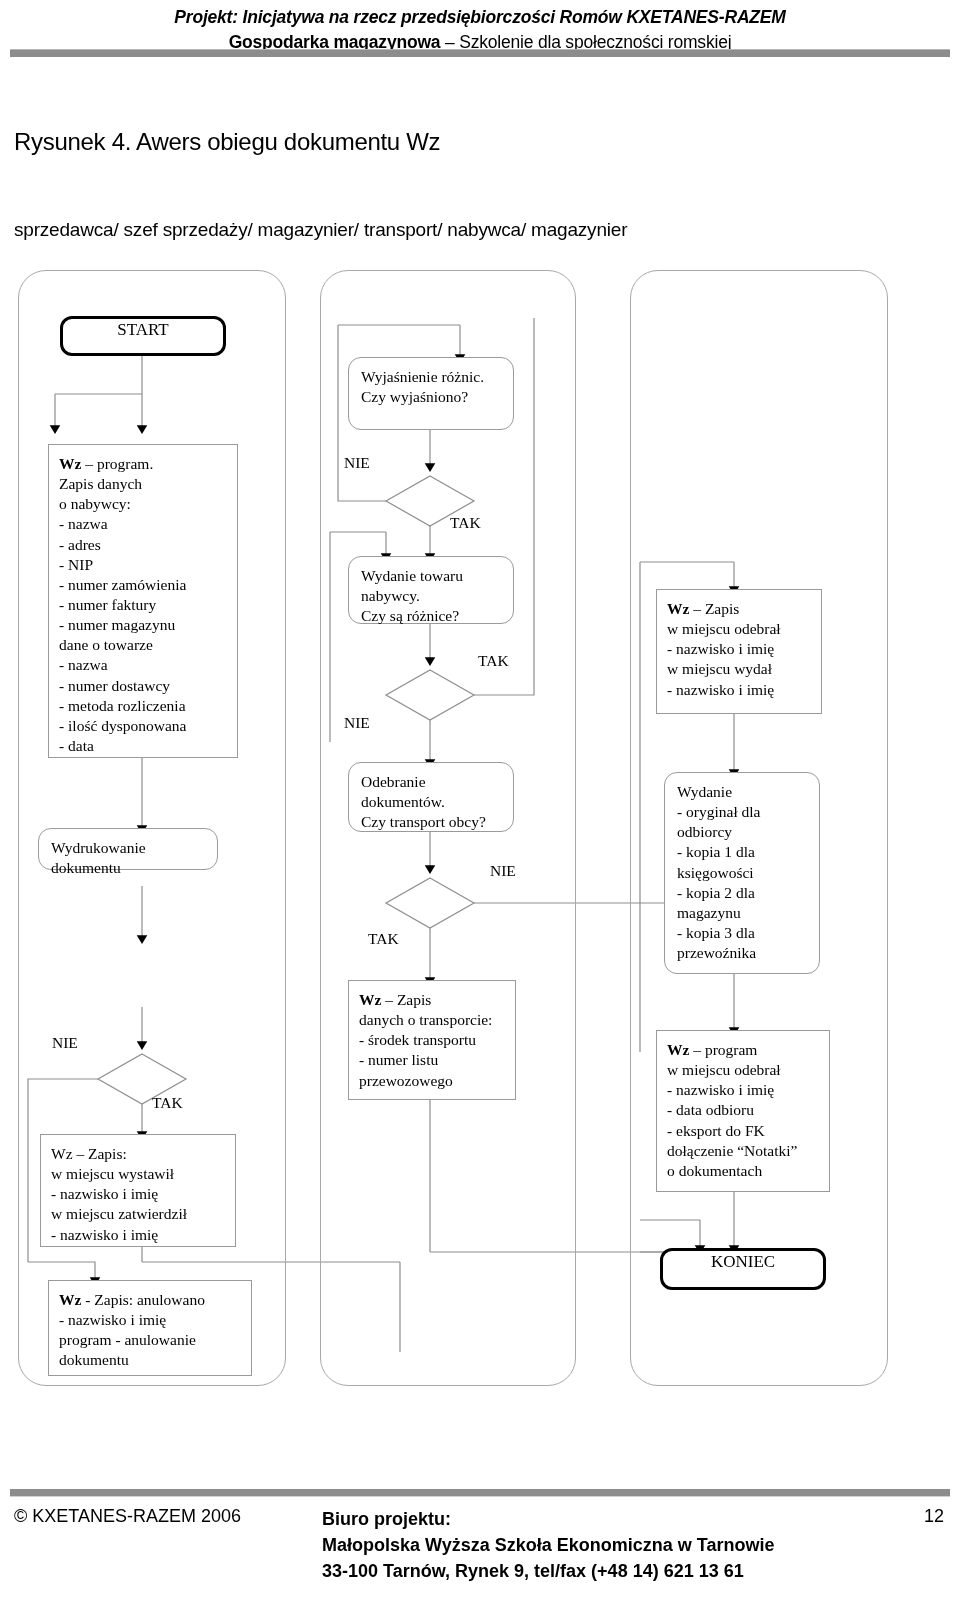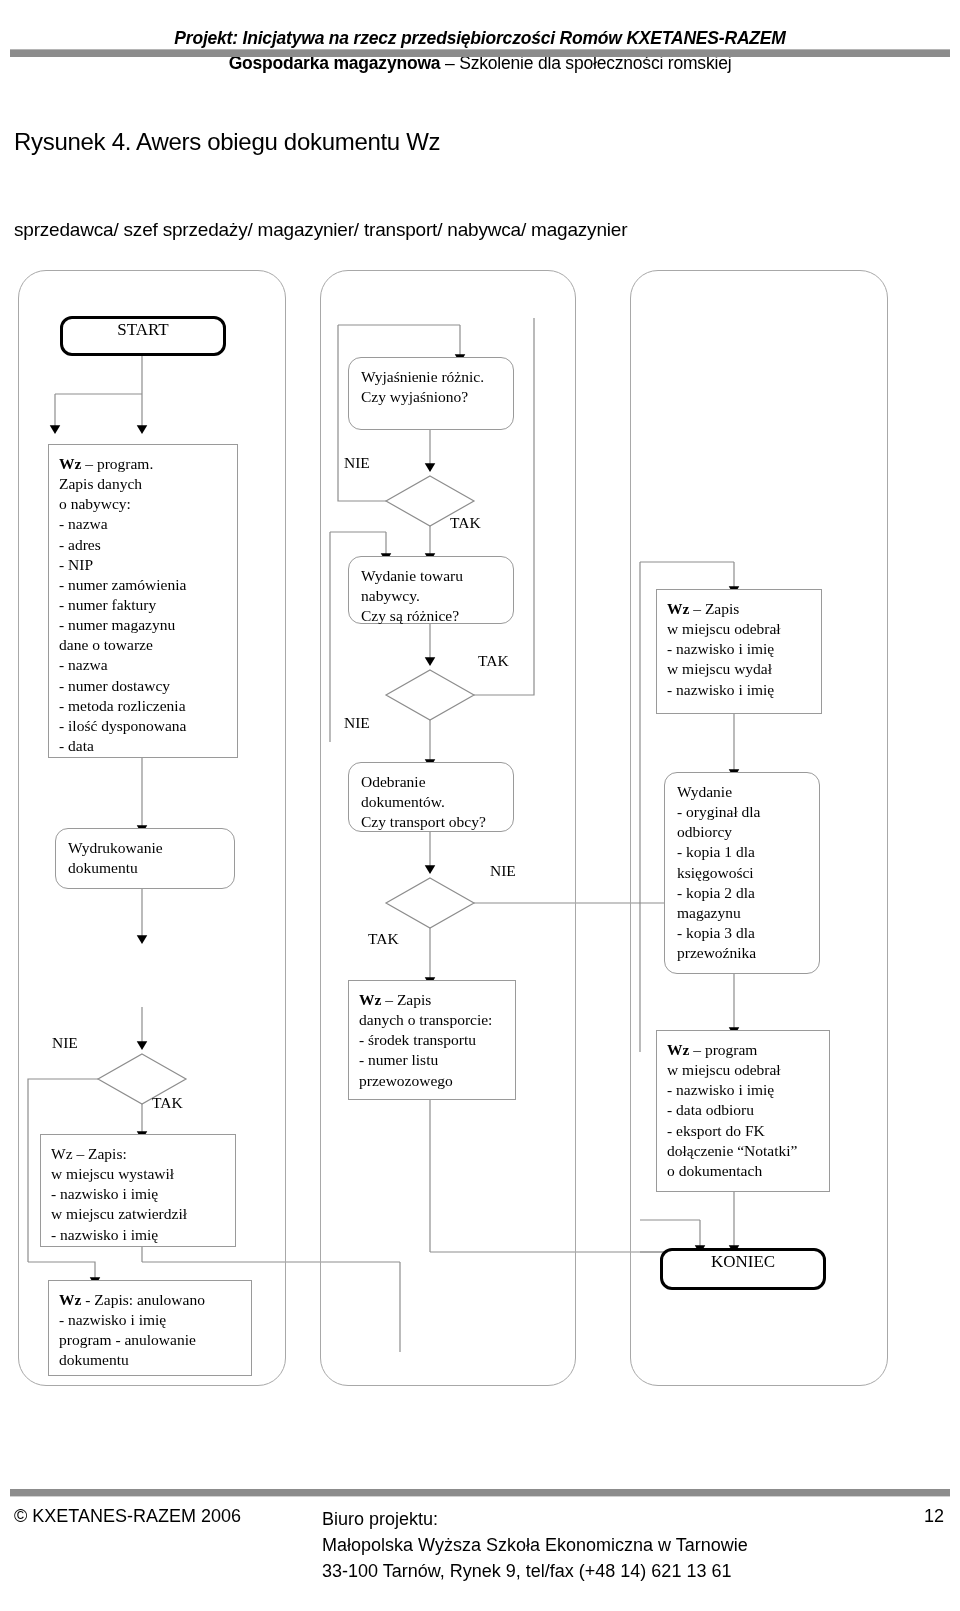--- a/index.html
+++ b/index.html
@@ -14,21 +14,20 @@
   
   #header{ position:absolute; left:0; top:0; width:960px; }
   .hdr-line1{
     text-align:center;
     font-family:"Liberation Sans", sans-serif;
     font-style:italic;
     font-weight:bold;
     font-size:17.5px;
     letter-spacing:-0.2px;
     padding-top:7px;
-    margin-top:21px;
   }
   .hdr-line2{
     text-align:center;
     font-family:"Liberation Sans", sans-serif;
     font-size:17.5px;
     padding-top:4px;
     letter-spacing:-0.2px;
   }
   .hdr-line2 b{font-weight:bold;}
   .hdr-rule{
@@ -91,21 +90,21 @@
   
   #footer-rule{
     position:absolute;left:10px;top:1489px;width:940px;height:7px;
     background:#8c8c8c;border-bottom:1px solid #d0d0d0;
   }
   #footer{
     position:absolute;left:0;top:1500px;width:960px;
     font-family:"Liberation Sans", sans-serif;font-size:18px;
   }
   #f-copy{position:absolute;left:14px;top:6px;white-space:nowrap;}
-  #f-office{position:absolute;left:322px;top:6px;line-height:1.45;}
+  #f-office{position:absolute;left:322px;top:6px;line-height:1.45;font-weight:bold;}
   #f-page{position:absolute;right:16px;top:6px;}
 </style>
 </head>
 <body>
 
 <div id="header">
   <div class="hdr-line1">Projekt: Inicjatywa na rzecz przedsiębiorczości Romów KXETANES-RAZEM</div>
   <div class="hdr-line2"><b>Gospodarka magazynowa</b><span> – Szkolenie dla społeczności romskiej</span></div>
   <div class="hdr-rule"></div>
 </div>
@@ -213,21 +212,21 @@
     <span class="ln">- numer faktury</span>
     <span class="ln">- numer magazynu</span>
     <span class="ln">dane o towarze</span>
     <span class="ln">- nazwa</span>
     <span class="ln">- numer dostawcy</span>
     <span class="ln">- metoda rozliczenia</span>
     <span class="ln">- ilość dysponowana</span>
     <span class="ln">- data</span>
   </div>
 
-  <div class="node box-round" style="left:55px;top:566px;width:180px;height:61px;">
+  <div class="node box-round" style="left:38px;top:566px;width:180px;height:42px;">
     <span class="ln">Wydrukowanie</span>
     <span class="ln">dokumentu</span>
   </div>
 
 
   <div class="flowlabel" style="left:52px;top:772px;">NIE</div>
   <div class="flowlabel" style="left:152px;top:832px;">TAK</div>
 
   <div class="node box-rect" style="left:40px;top:872px;width:196px;height:113px;">
     <span class="ln">Wz – Zapis:</span>

